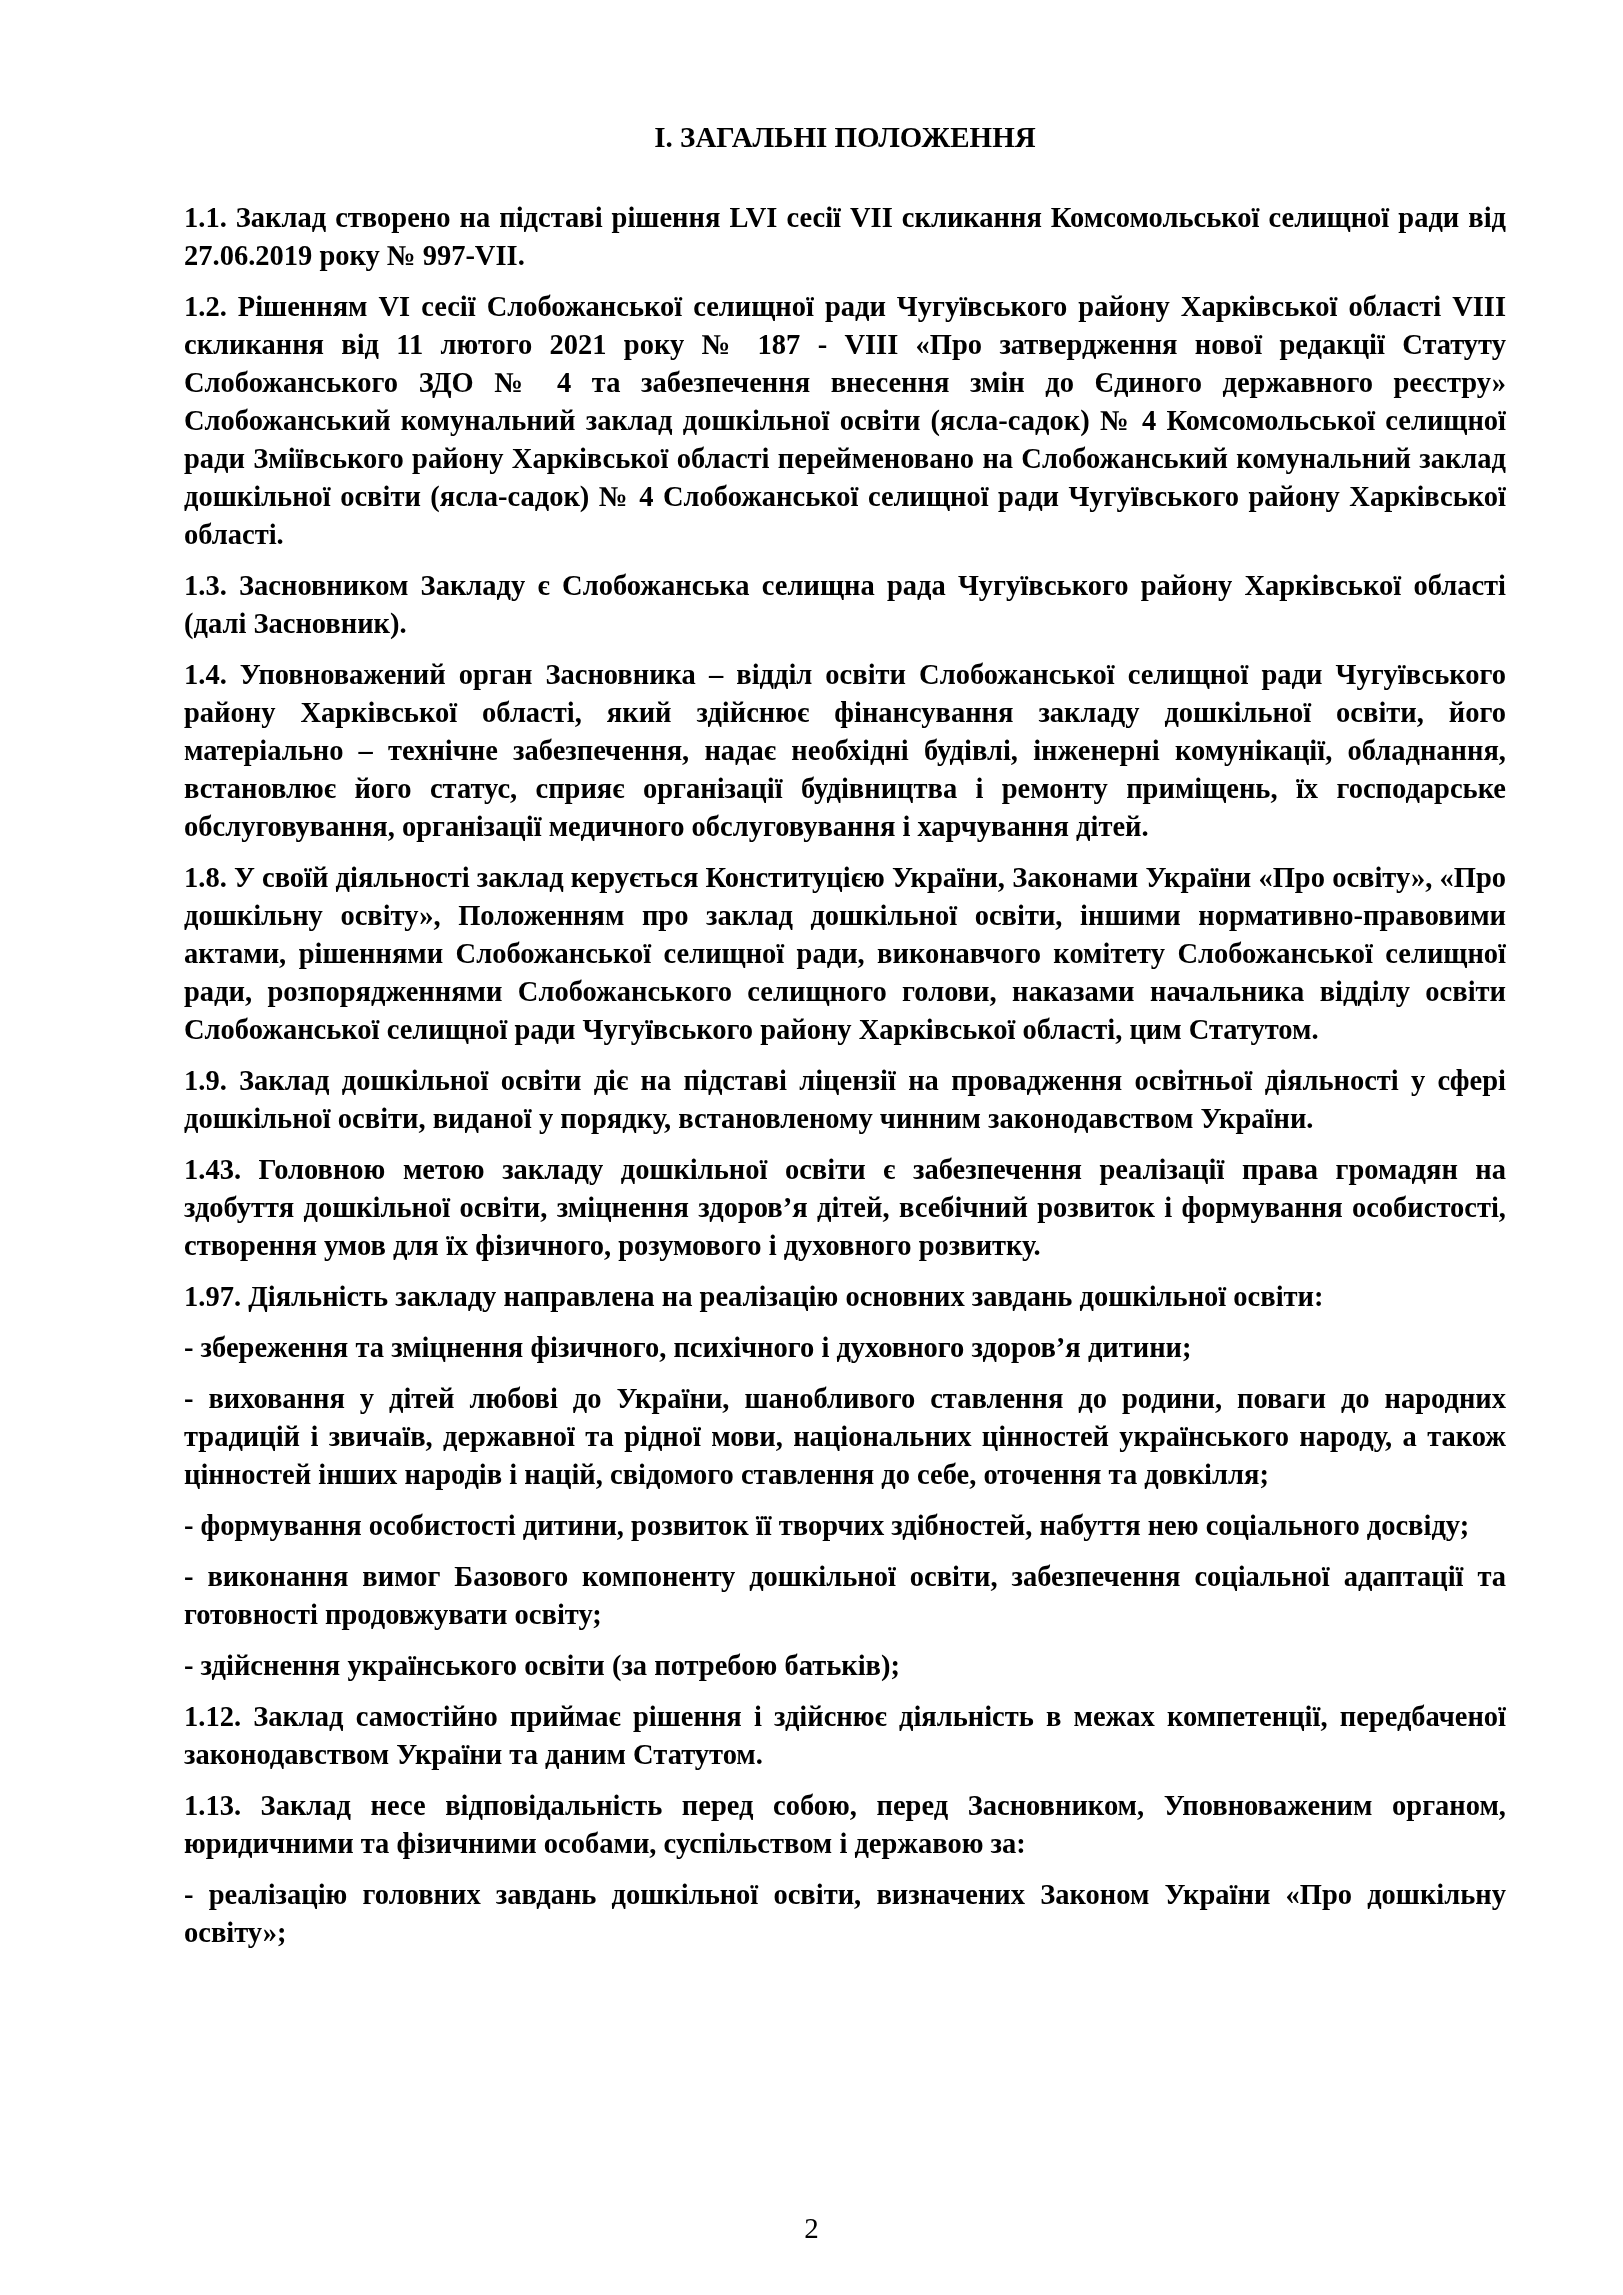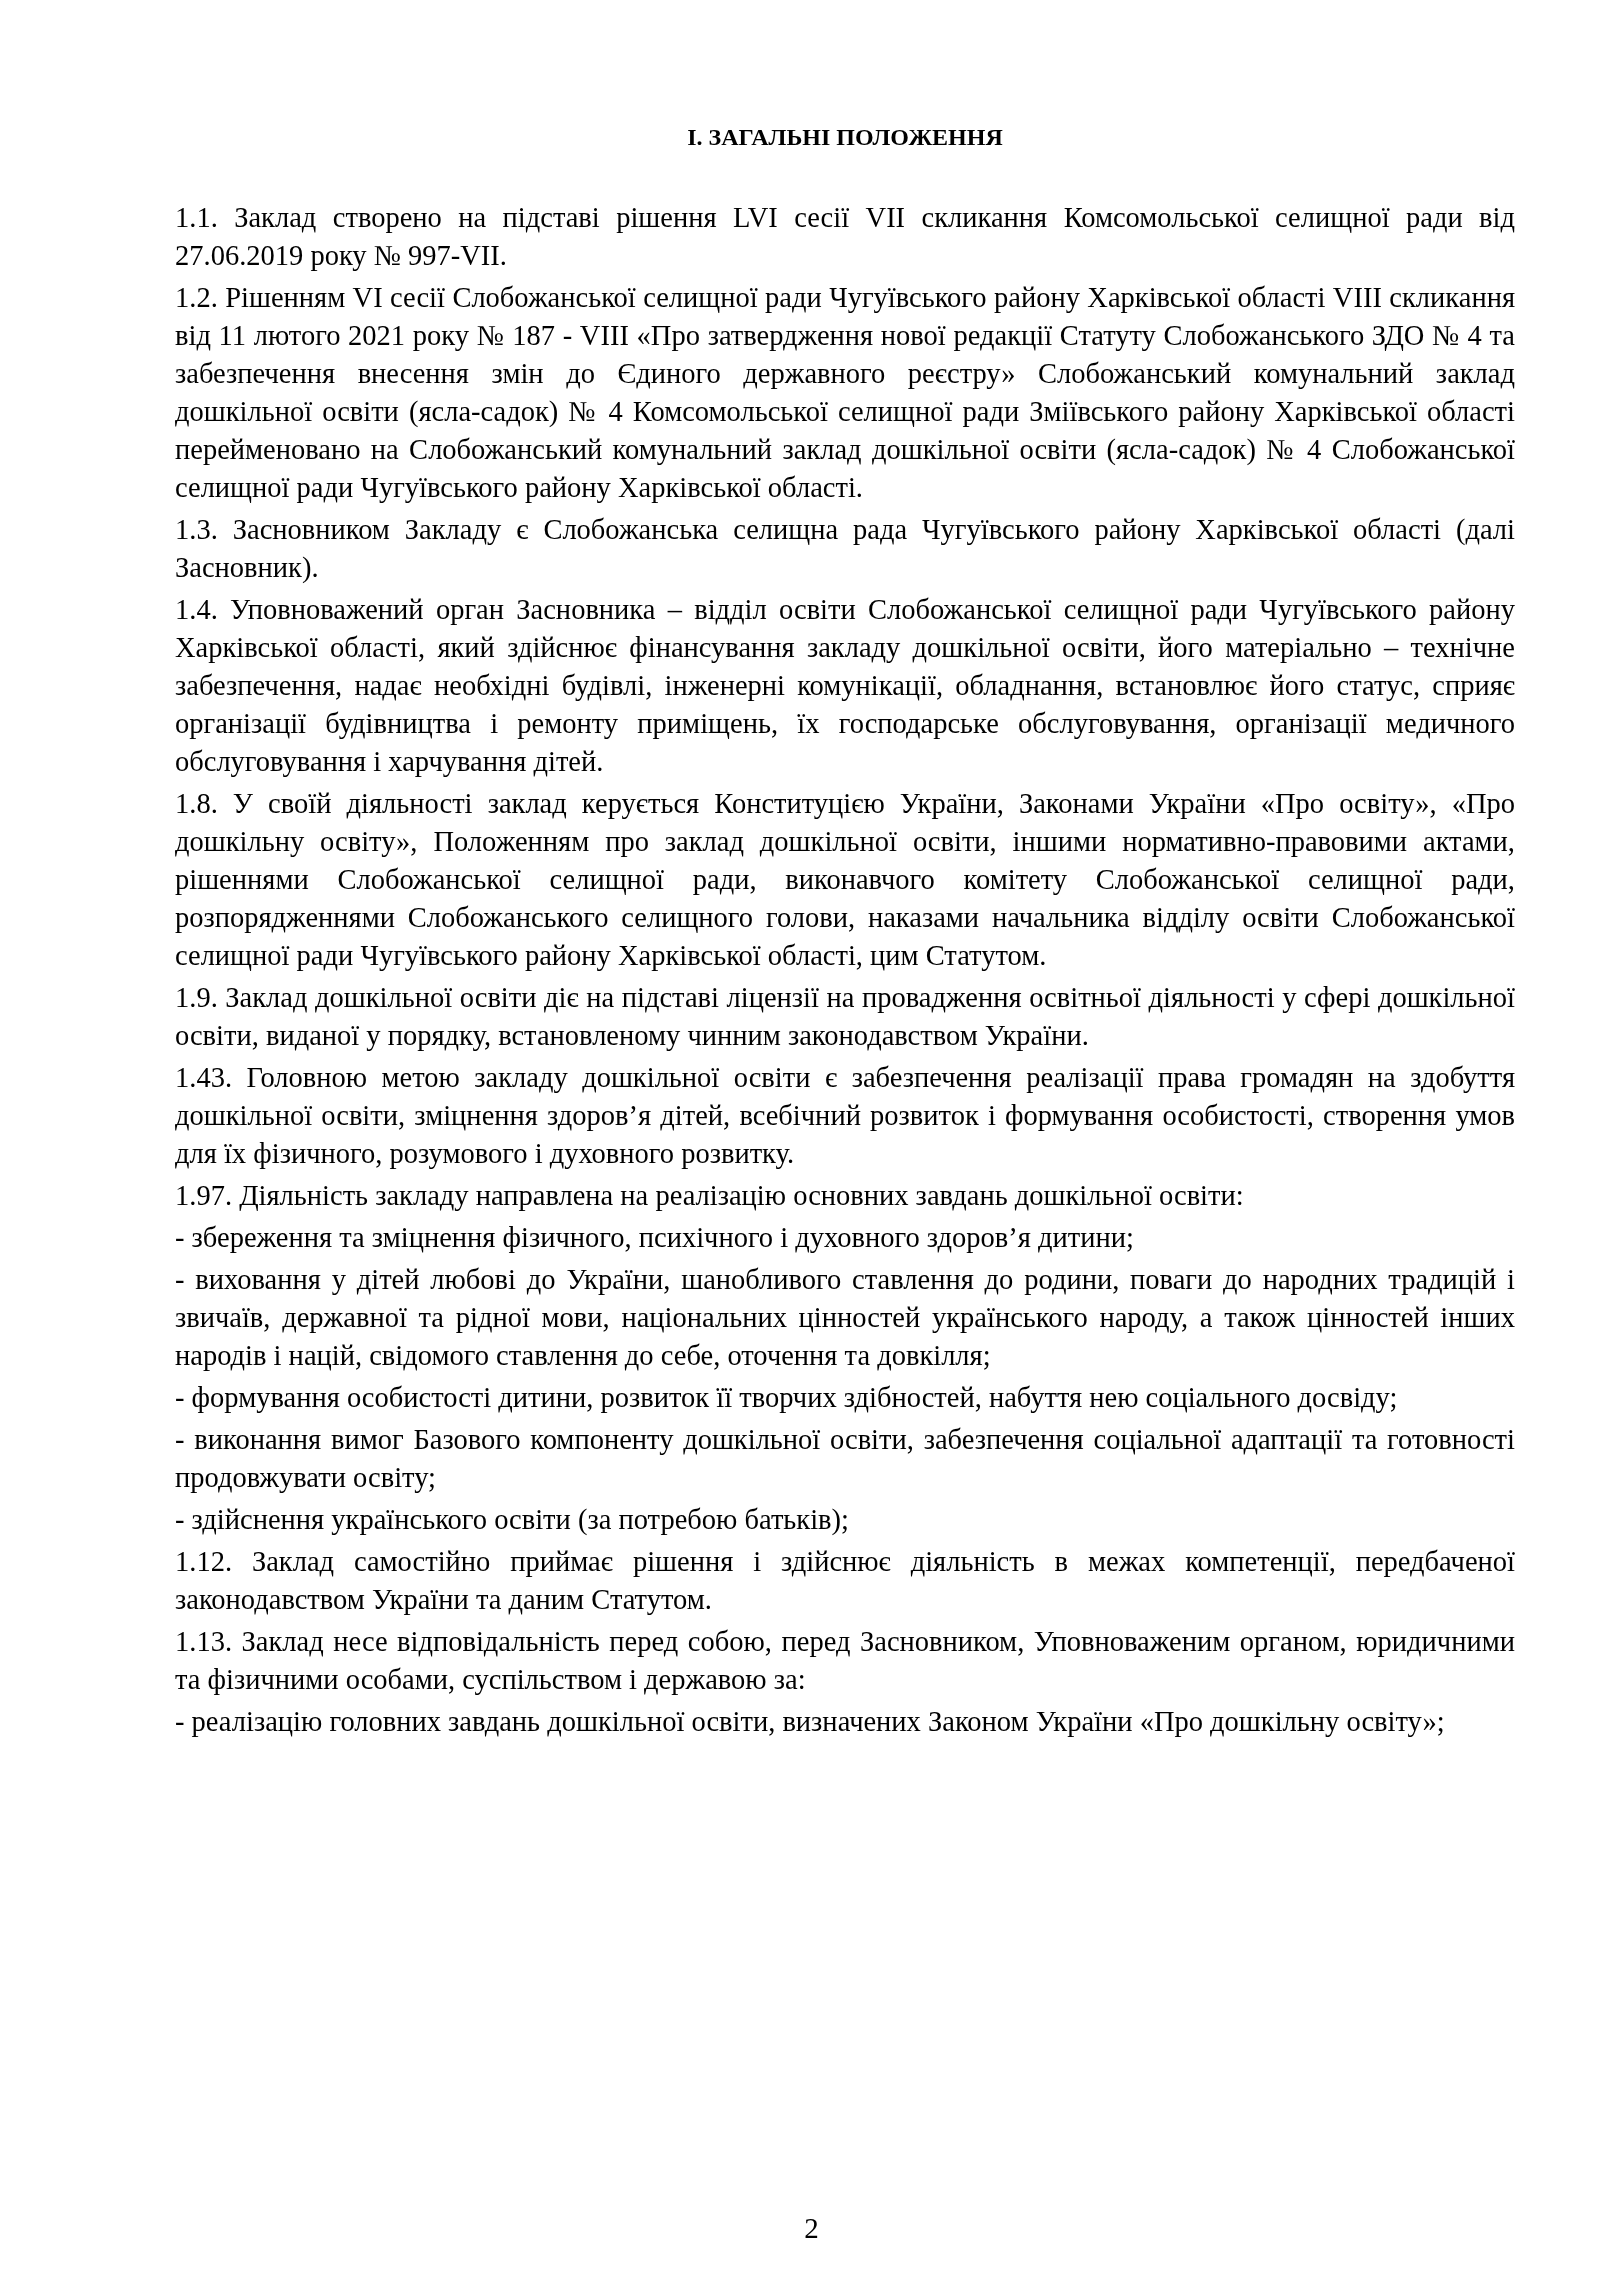--- a/index.html
+++ b/index.html
@@ -3,24 +3,24 @@
 <meta charset="utf-8">
 <style>
   html, body { margin: 0; padding: 0; background: #ffffff; }
   body { width: 1623px; height: 2295px; position: relative; overflow: hidden; }
   .page {
     position: absolute; left: 171px; top: 118px; width: 1348px;
     font-family: "Liberation Serif", "DejaVu Serif", serif;
     font-size: 28.5px; line-height: 38px; color: #000;
   }
   .title {
-    text-align: center; font-weight: bold; font-size: 24px;
+    text-align: center; font-weight: bold; font-size: 29px;
     margin: 0 0 42px 0; line-height: 39px;
   }
-  .para { text-align: justify; margin: 4px; }
+  .para { text-align: justify; margin: 13px; font-weight: bold; }
   .page-number {
     position: absolute; left: 0; width: 1623px; top: 2212px; text-align: center;
     font-family: "Liberation Serif", "DejaVu Serif", serif; font-size: 29px;
   }
 </style>
 </head>
 <body>
 
 <div class="page">
   <p class="title">І. ЗАГАЛЬНІ ПОЛОЖЕННЯ</p>

